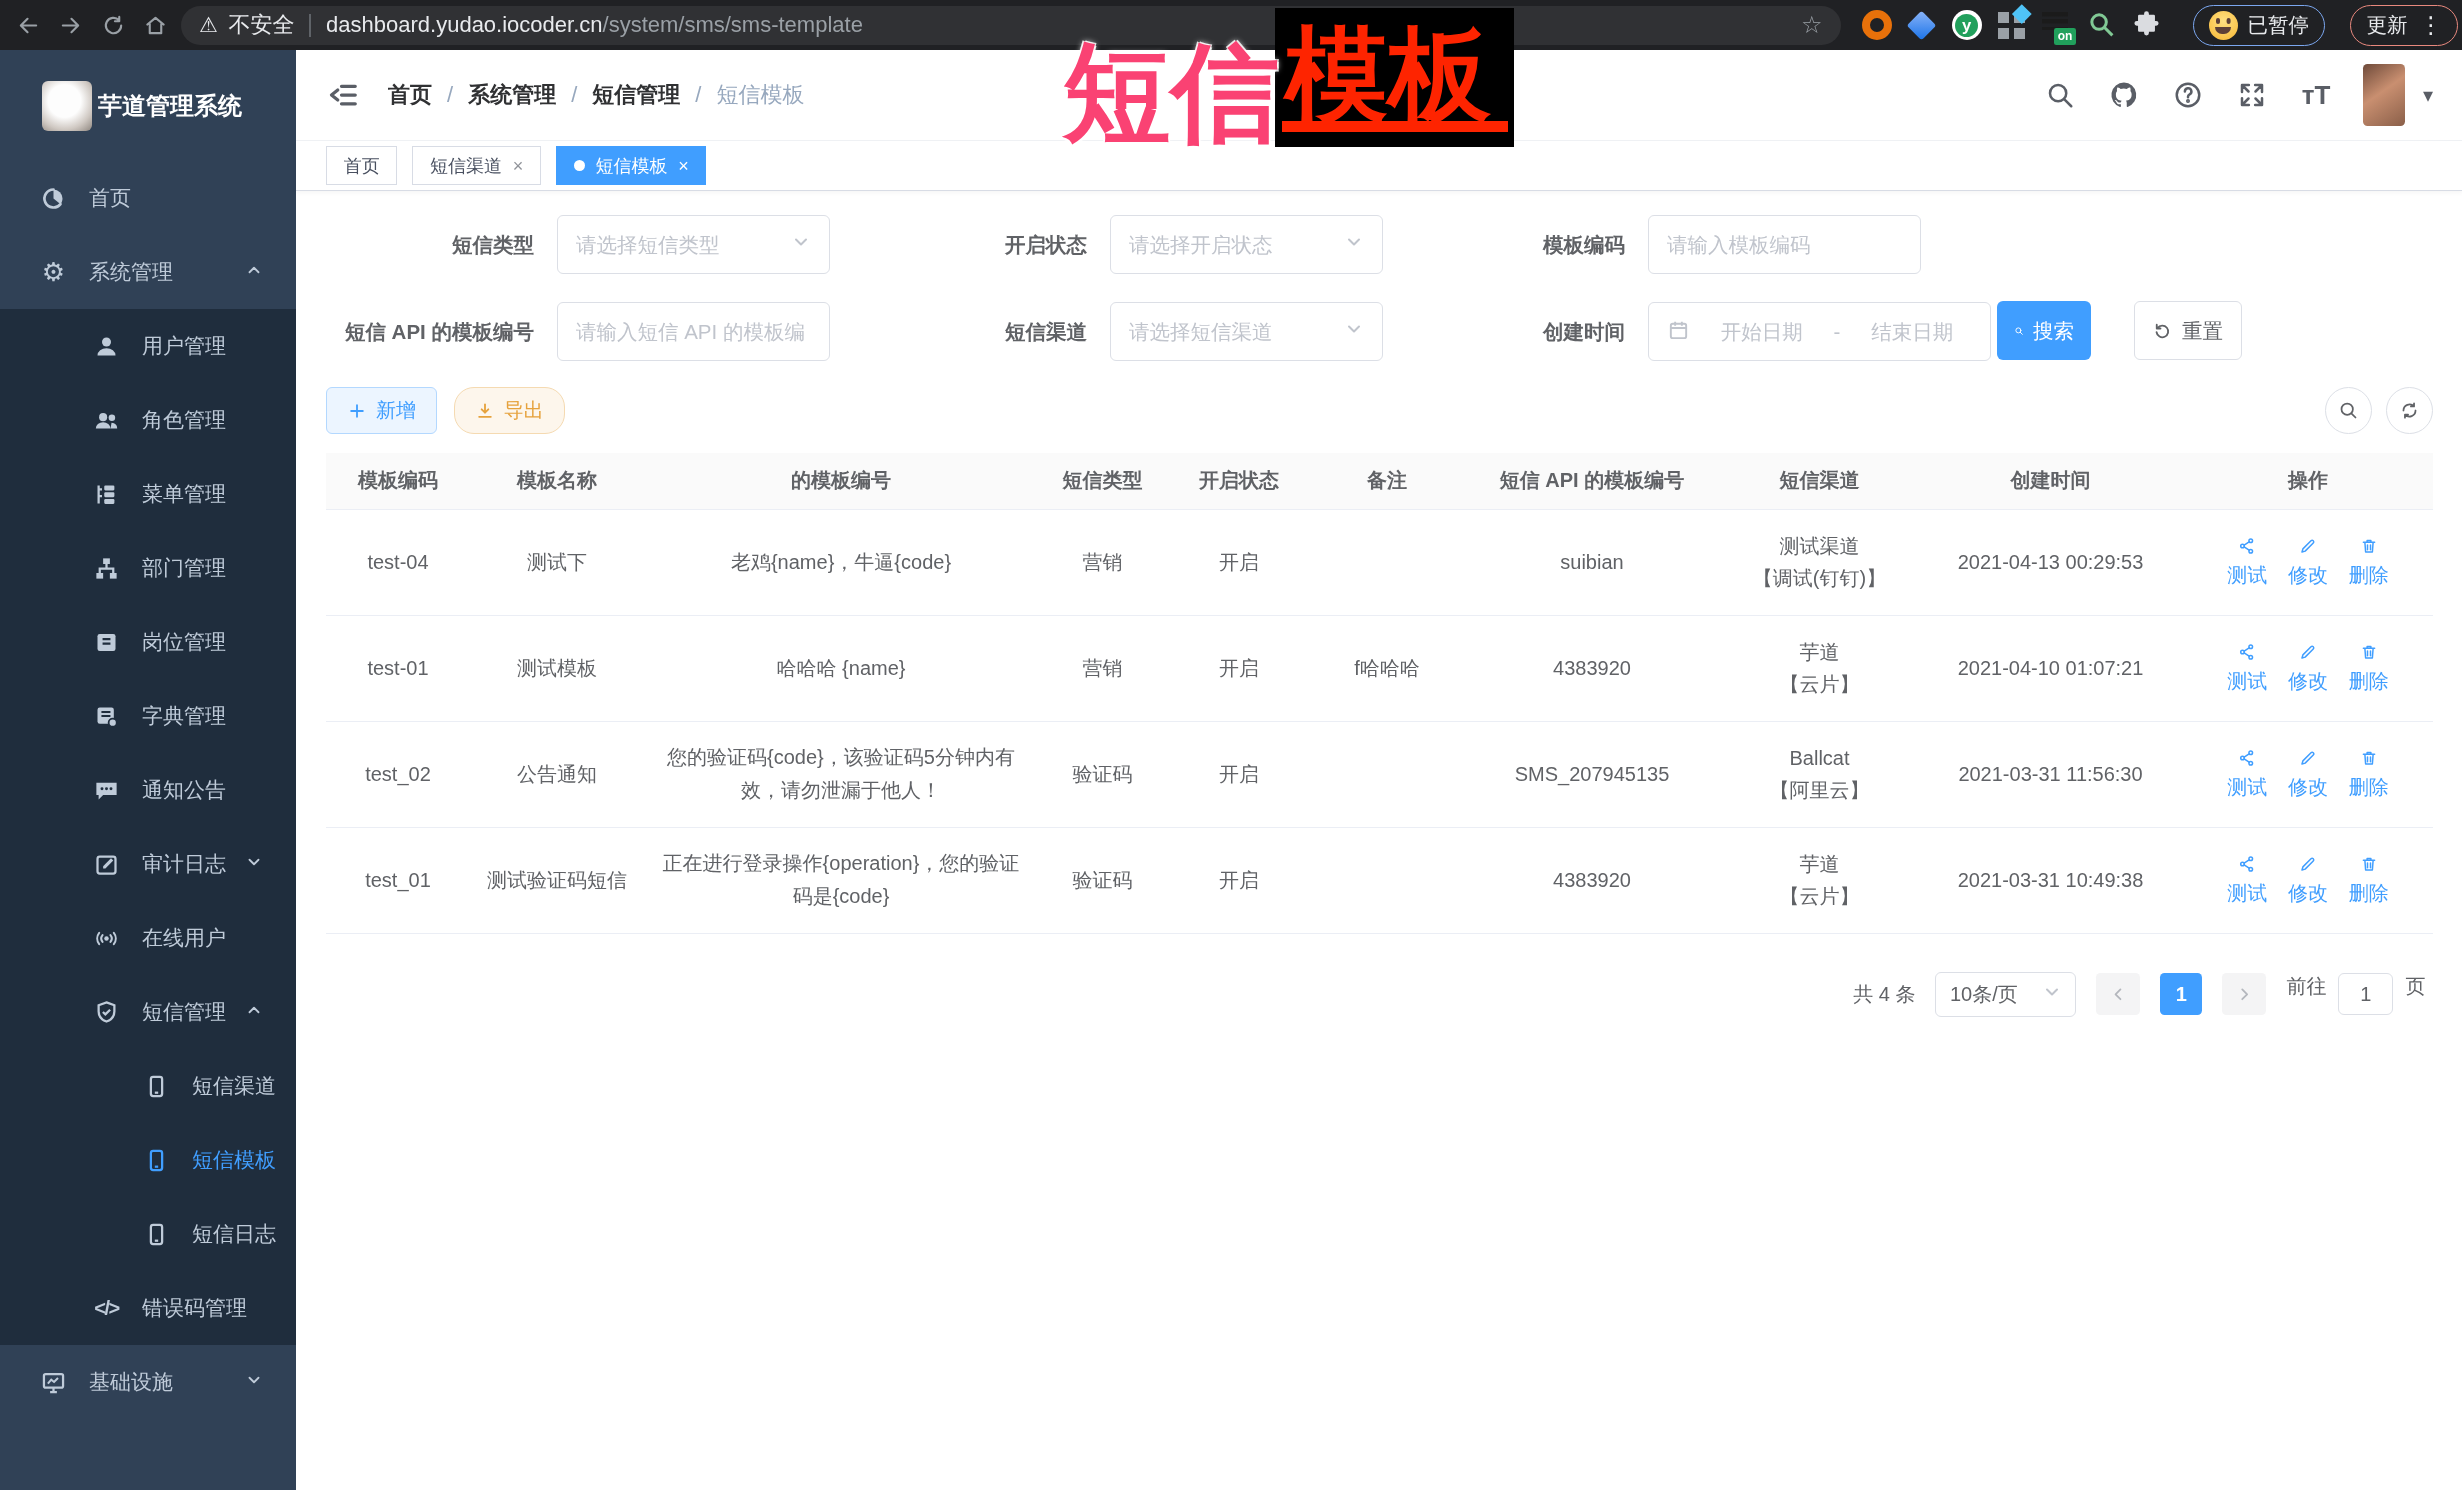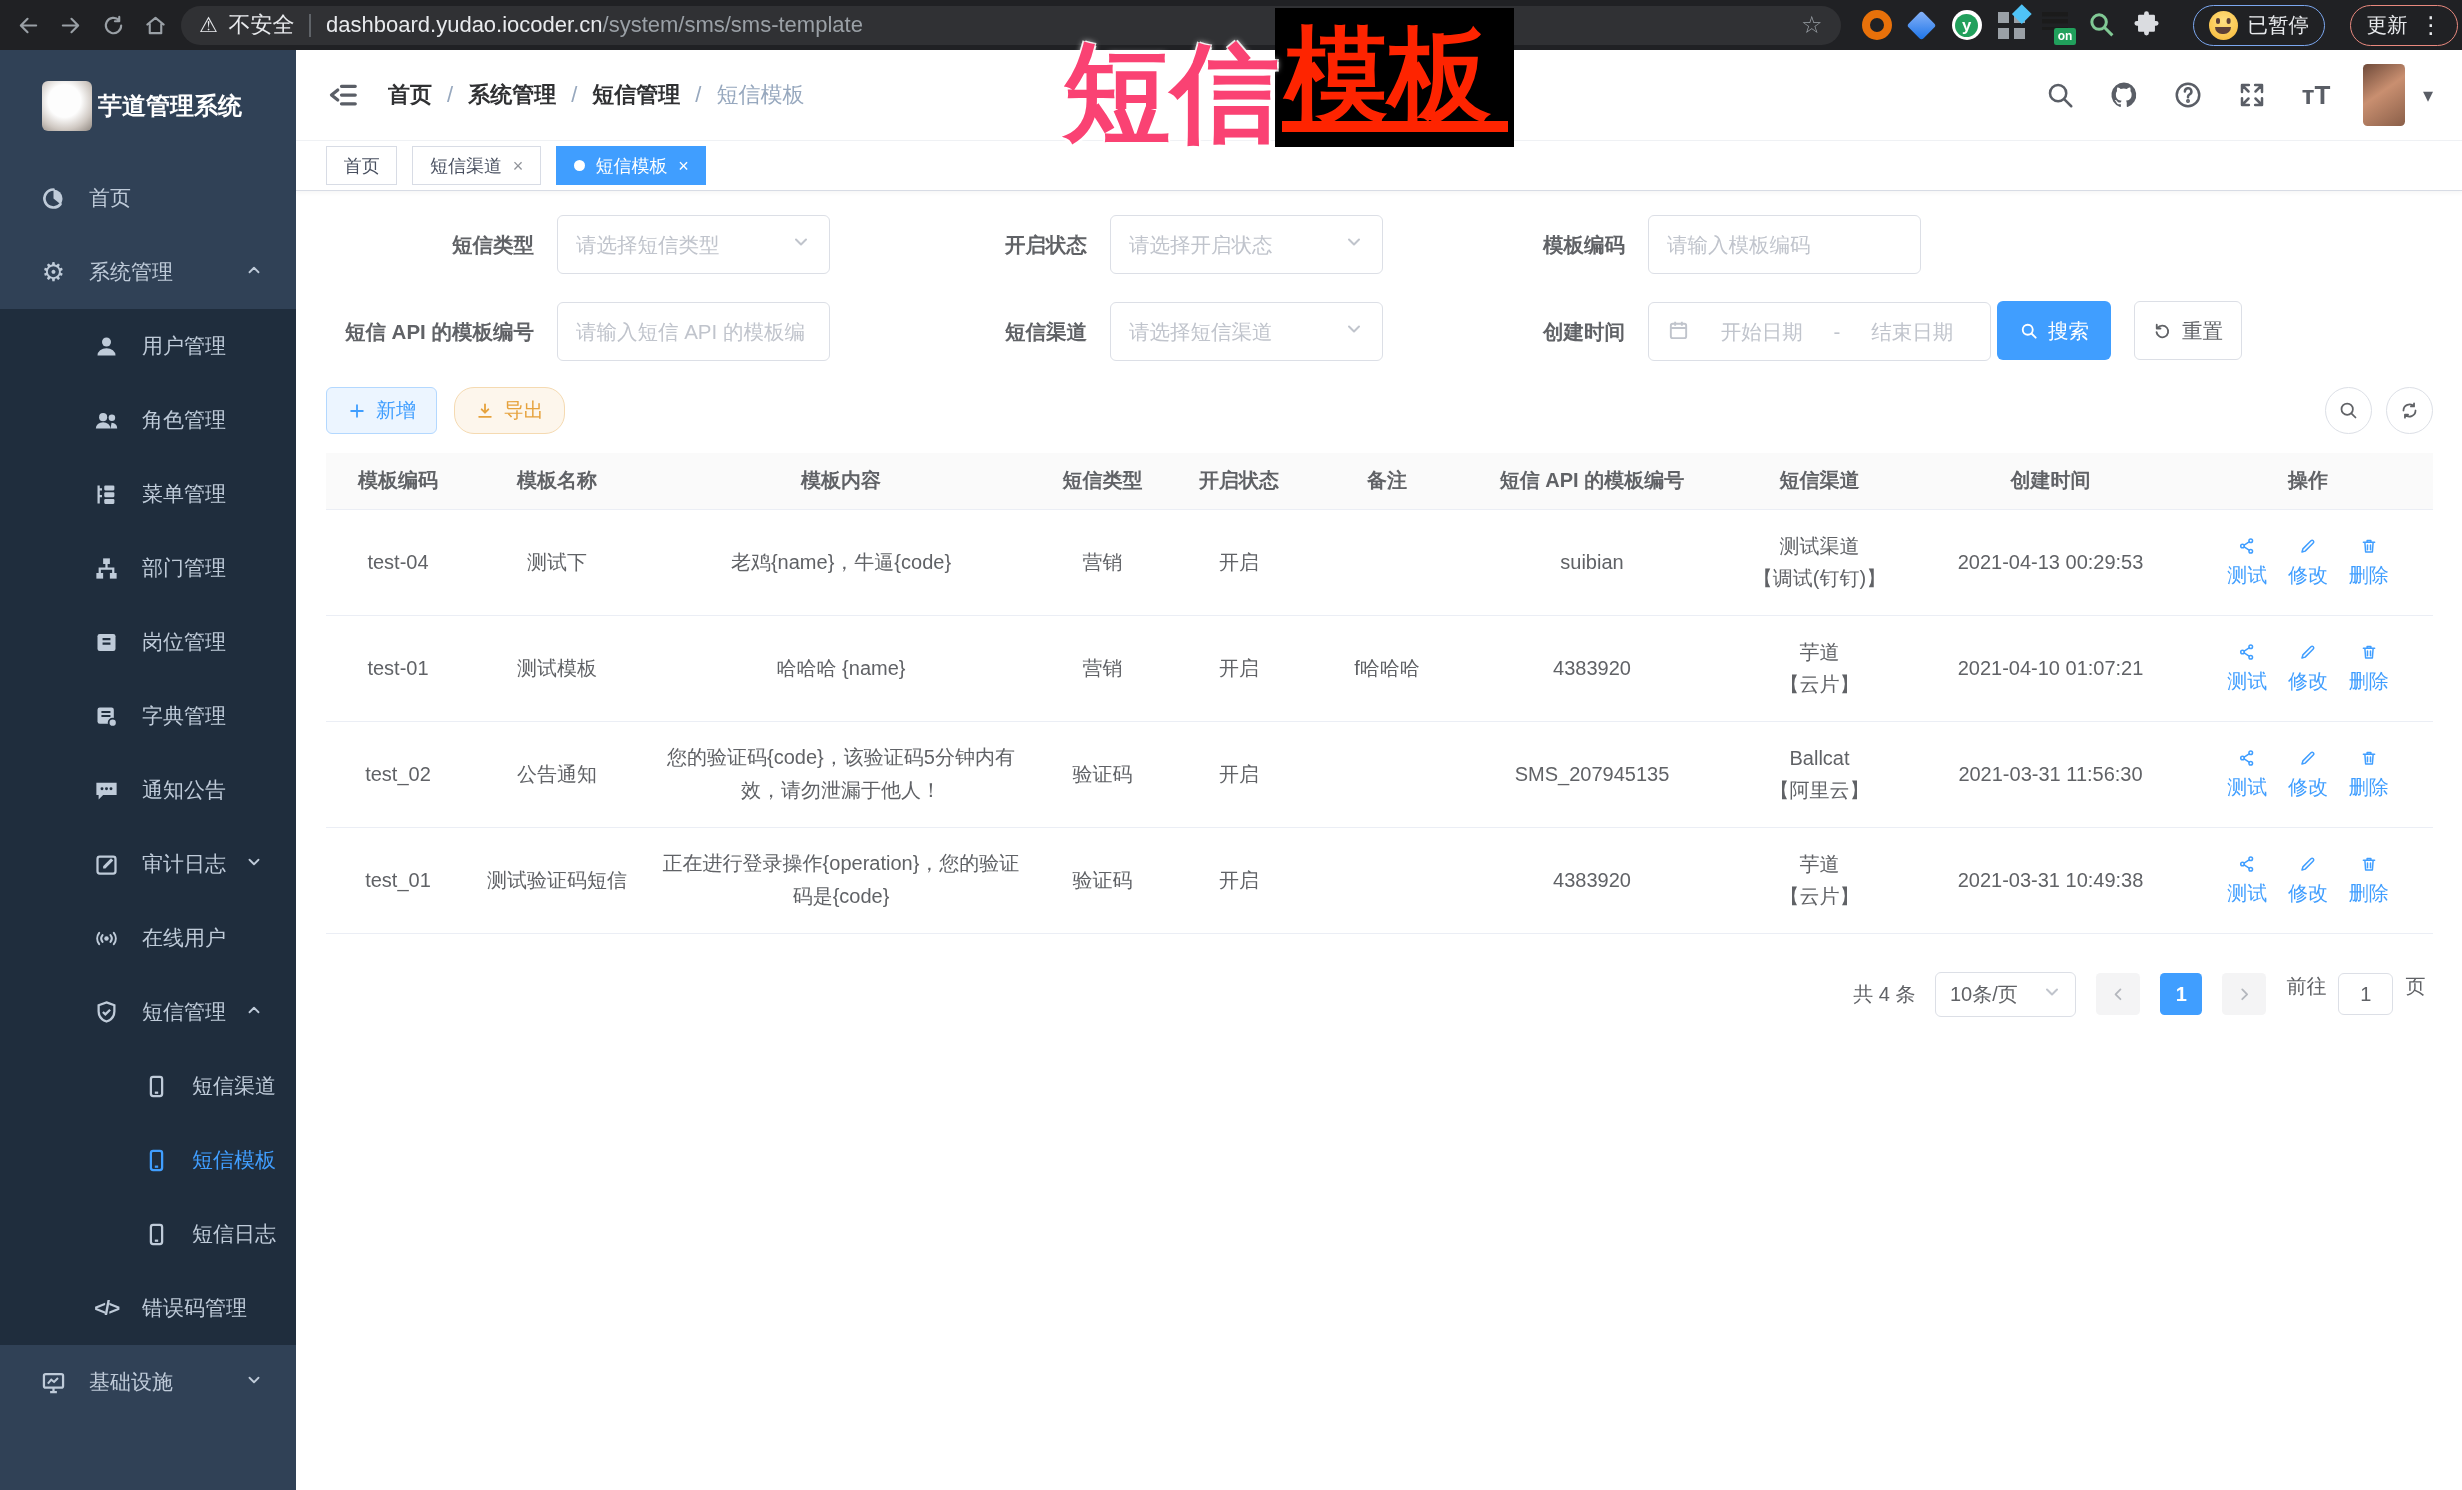--- a/index.html
+++ b/index.html
@@ -109,21 +109,21 @@
   .ctrl input { border:none; outline:none; width:100%; font-size:20.5px; color:#606266; font-family:inherit; }
   .ctrl input::placeholder { color:#c0c4cc; }
   .ctrl.inp { width:273px; }
   .chev svg { width:20px; height:20px; stroke:#c0c4cc; stroke-width:2.4; fill:none; stroke-linecap:round; stroke-linejoin:round; }
   .daterange { width:343px; gap:12px; }
   .daterange .cal svg { width:23px; height:23px; stroke:#c0c4cc; stroke-width:2; fill:none; }
   .daterange .dph { flex:1; text-align:center; }
   .daterange .dsep { color:#c0c4cc; }
   .btn { height:59px; border-radius:6px; font-size:20.5px; display:inline-flex; align-items:center; justify-content:center; gap:9px; cursor:pointer; border:1.5px solid transparent; padding:0 21px; white-space:nowrap; }
   .btn svg { width:20px; height:20px; stroke-width:2.2; fill:none; stroke-linecap:round; stroke-linejoin:round; }
-  .btn.search { background:#409eff; color:#fff; position:absolute; left:1671px; top:0; width:114px; padding:16px; }
+  .btn.search { background:#409eff; color:#fff; position:absolute; left:1671px; top:0; width:94px; padding:16px; }
   .btn.search svg { stroke:#fff; }
   .btn.reset { background:#fff; color:#606266; border-color:#dcdfe6; position:absolute; left:1808px; top:0; width:108px; padding:0; }
   .btn.reset svg { stroke:#606266; }
 
   .toolbar { height:49px; margin-bottom:18px; display:flex; align-items:center; }
   .btn.mini { height:47px; font-size:20px; padding:0 20px; border-radius:6px; }
   .btn.add { background:#ecf5ff; border-color:#b3d8ff; color:#409eff; margin-right:16.7px; }
   .btn.add svg { stroke:#409eff; }
   .btn.export { background:#fdf6ec; border-color:#f5dab1; color:#e6a23c;border-radius:20px; }
   .btn.export svg { stroke:#e6a23c; }
@@ -578,21 +578,21 @@
             <col style="width:152px">
               <col style="width:258px">
               <col style="width:197px">
               <col style="width:265px">
               <col style="width:250px">
           </colgroup>
           <thead>
             <tr>
               <th>模板编码</th>
               <th>模板名称</th>
-              <th>模板内容</th>
+              <th>的模板编号</th>
               <th>短信类型</th>
               <th>开启状态</th>
               <th>备注</th>
               <th>短信 API 的模板编号</th>
               <th>短信渠道</th>
               <th>创建时间</th>
               <th>操作</th>
             </tr>
           </thead>
           <tbody>

